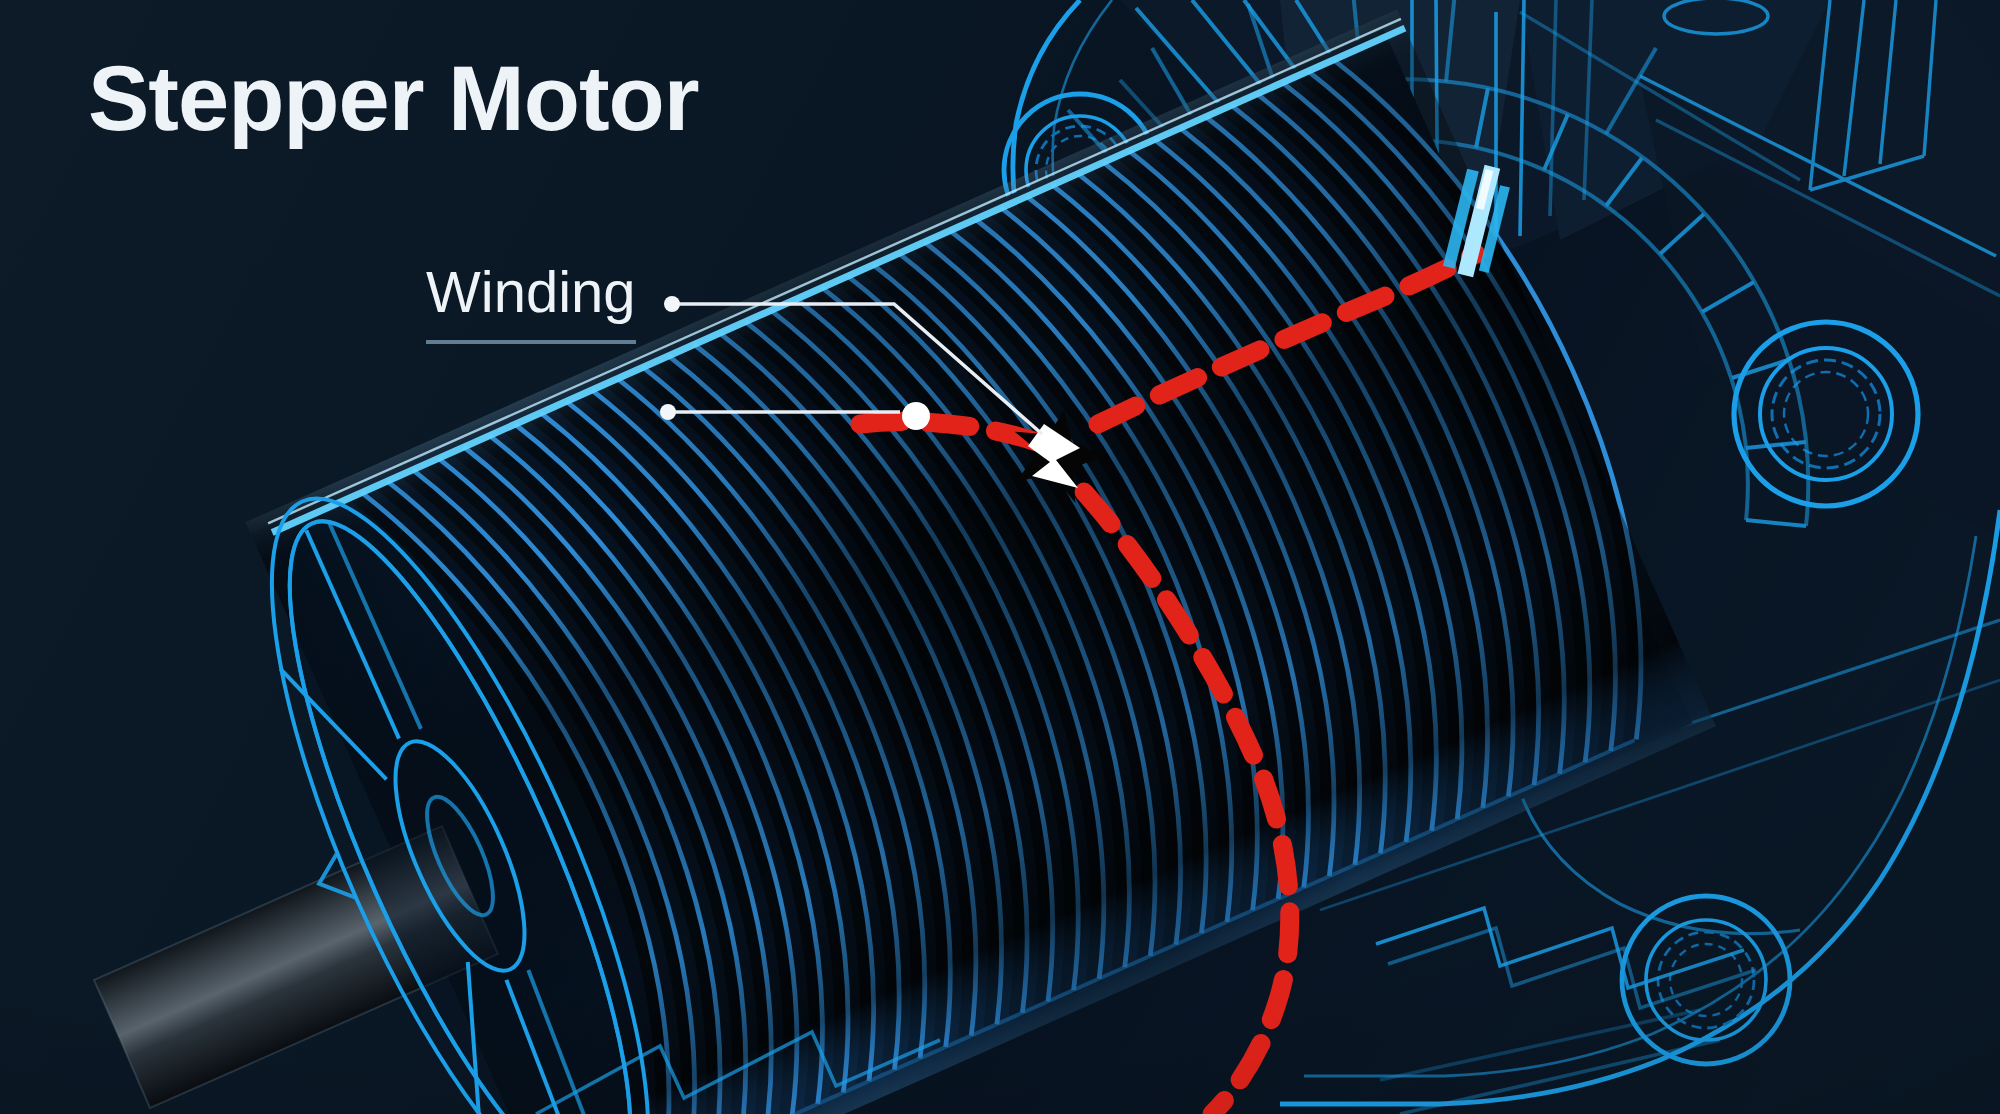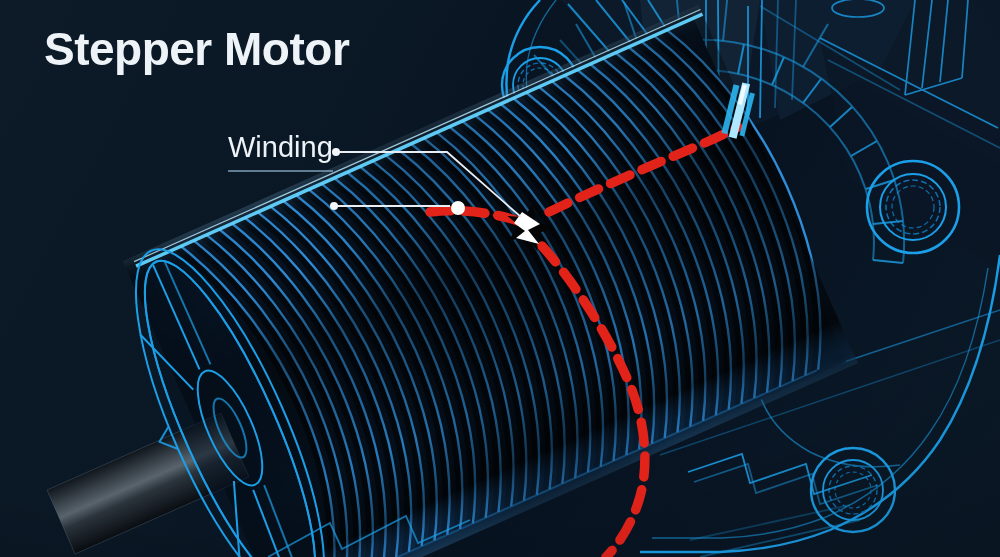--- a/index.html
+++ b/index.html
@@ -23,21 +23,21 @@
     font-size:46px;line-height:50px;font-weight:800;letter-spacing:-.5px;
     color:var(--label-text,#f2f6fa);
   }
   .callout{
     position:absolute;
     font-size:29px;line-height:33px;font-weight:500;
     color:var(--label-text,#eef3f8);
     padding-bottom:6px;
     border-bottom:2px solid rgba(143,179,204,.65);
   }
-  .callout.winding{left:228px;top:131px;}
+  .callout.winding{left:213px;top:131px;}
   .callout.open-circuit{left:152px;top:185px;}
 
   
   .wf{stroke:var(--wireframe-blue,#1b9fe8);fill:none;}
   .wf-dim{stroke:#0f6fb0;fill:none;}
   .coil-dark{stroke:#03090f;fill:none;}
   .coil-bright{stroke:var(--coil-blue,#2f8cd6);fill:none;}
   .rim{stroke:var(--rim-cyan,#63d4ff);fill:none;}
   .red-dash{
     stroke:var(--fault-red,#e1231a);fill:none;

